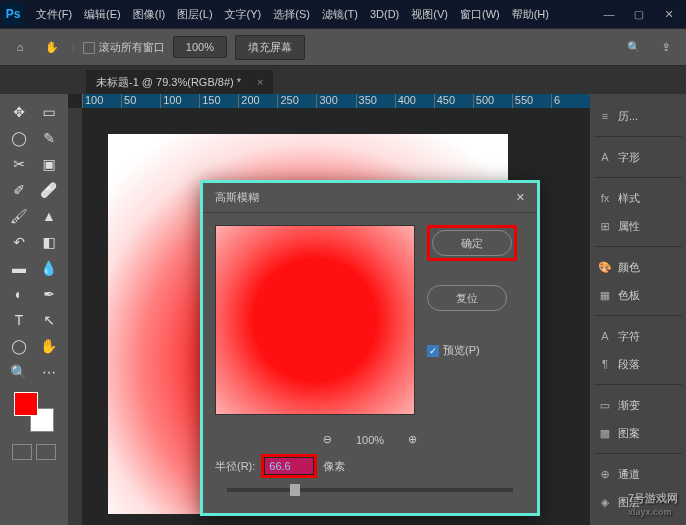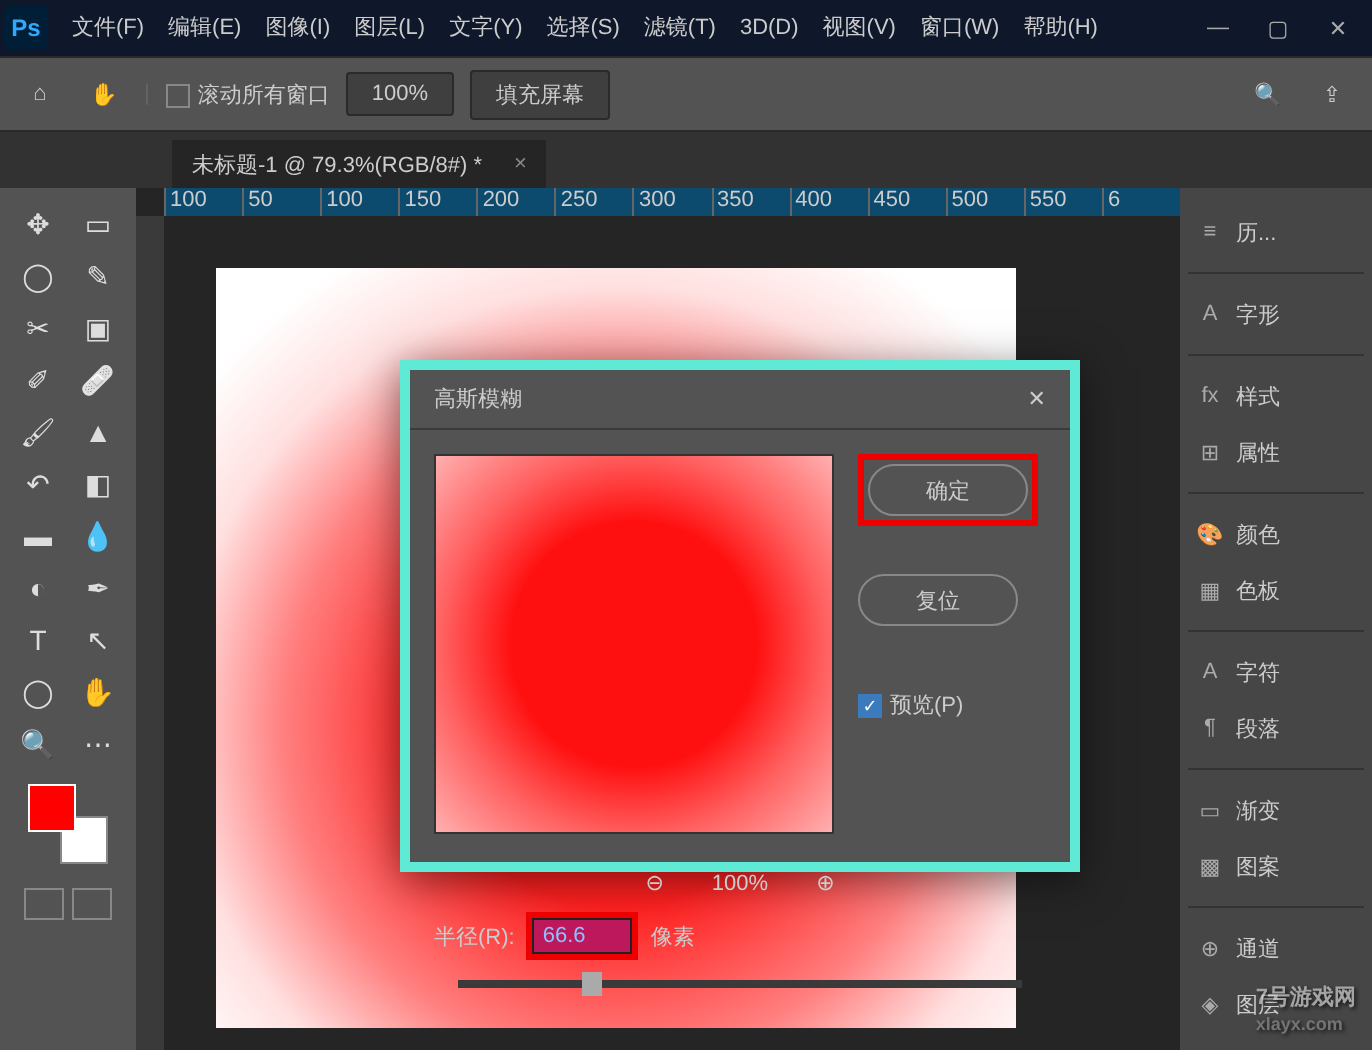--- a/index.html
+++ b/index.html
@@ -28,21 +28,21 @@
 .canvas{flex:1;background:#252525;position:relative}
 .ruler-h{position:absolute;top:0;left:14px;right:0;height:14px;background:#0c4a6e;display:flex;font-size:9px;color:#888;overflow:hidden}
 .ruler-h span{width:40px;text-align:left;border-left:1px solid #666;padding-left:2px}
 .ruler-v{position:absolute;top:14px;left:0;width:14px;bottom:0;background:#3a3a3a}
 .artwork{position:absolute;top:40px;left:40px;width:400px;height:380px;background:#fff}
 .redblur{position:absolute;inset:0;background:radial-gradient(circle at 50% 60%,#ff2020 0%,#ff2020 30%,#ff8080 55%,#ffe0e0 72%,#fff 88%)}
 .panels{width:96px;background:#464646;padding:8px 4px}
 .panels .pi{height:28px;display:flex;align-items:center;gap:6px;padding:0 4px;color:#ccc}
 .panels .ic{width:14px;text-align:center;color:#aaa}
 .panels .sep{height:1px;background:#333;margin:6px 0}
-.dialog{position:absolute;left:200px;top:180px;width:340px;height:256px;background:#535353;border:5px solid #5eead4;box-shadow:0 4px 20px rgba(0,0,0,.5)}
+.dialog{position:absolute;left:200px;top:180px;width:340px;height:336px;background:#535353;border:3px solid #5eead4;box-shadow:0 4px 20px rgba(0,0,0,.5)}
 .dlg-title{height:30px;display:flex;align-items:center;padding:0 12px;color:#eee;border-bottom:1px solid #3a3a3a}
 .dlg-title .x{margin-left:auto;color:#ccc}
 .dlg-body{display:flex;padding:12px;gap:12px}
 .preview{width:200px;height:190px;background:radial-gradient(circle at 50% 50%,#ff1010 0%,#ff1010 45%,#ff6060 70%,#ffb0b0 100%);border:1px solid #333}
 .dlg-btns{display:flex;flex-direction:column;gap:24px}
 .hl{border:3px solid #e00;padding:2px}
 .dbtn{width:80px;height:26px;border:1px solid #888;border-radius:14px;display:flex;align-items:center;justify-content:center;background:#535353}
 .dlg-bottom{padding:0 12px}
 .zoomrow{display:flex;justify-content:center;align-items:center;gap:24px;margin:6px 0}
 .radiusrow{display:flex;align-items:center;gap:6px;margin:8px 0}

